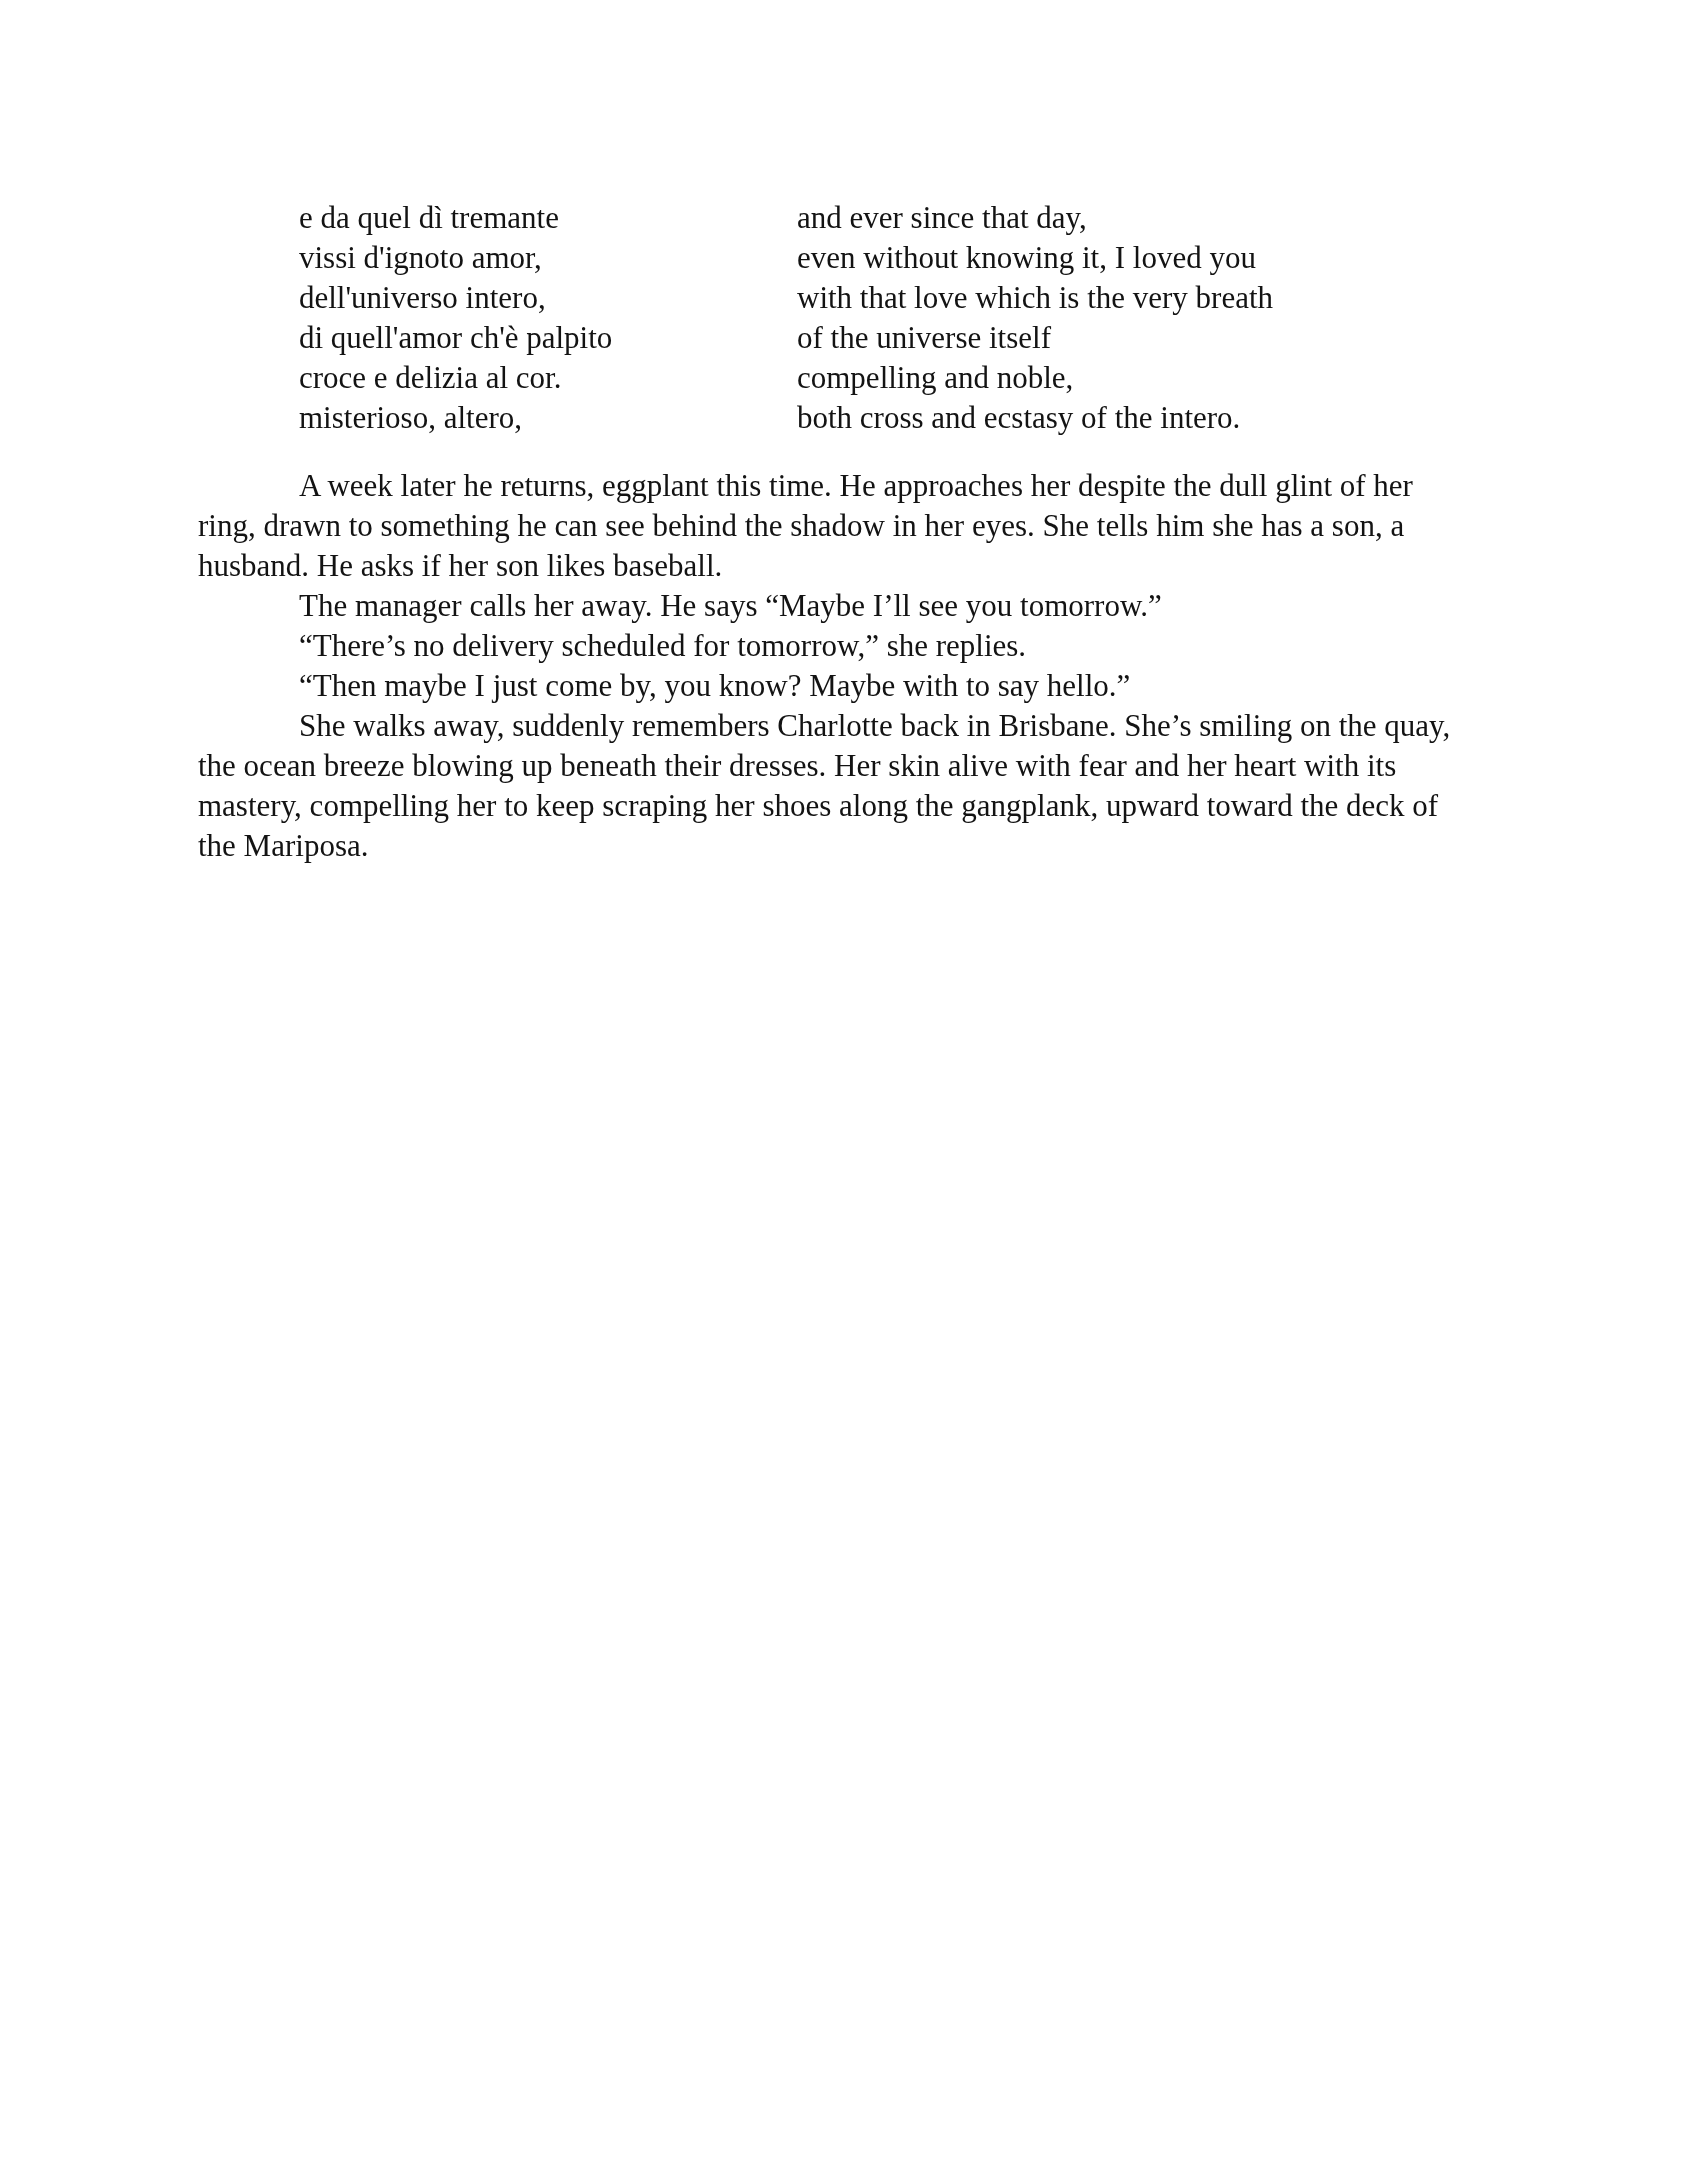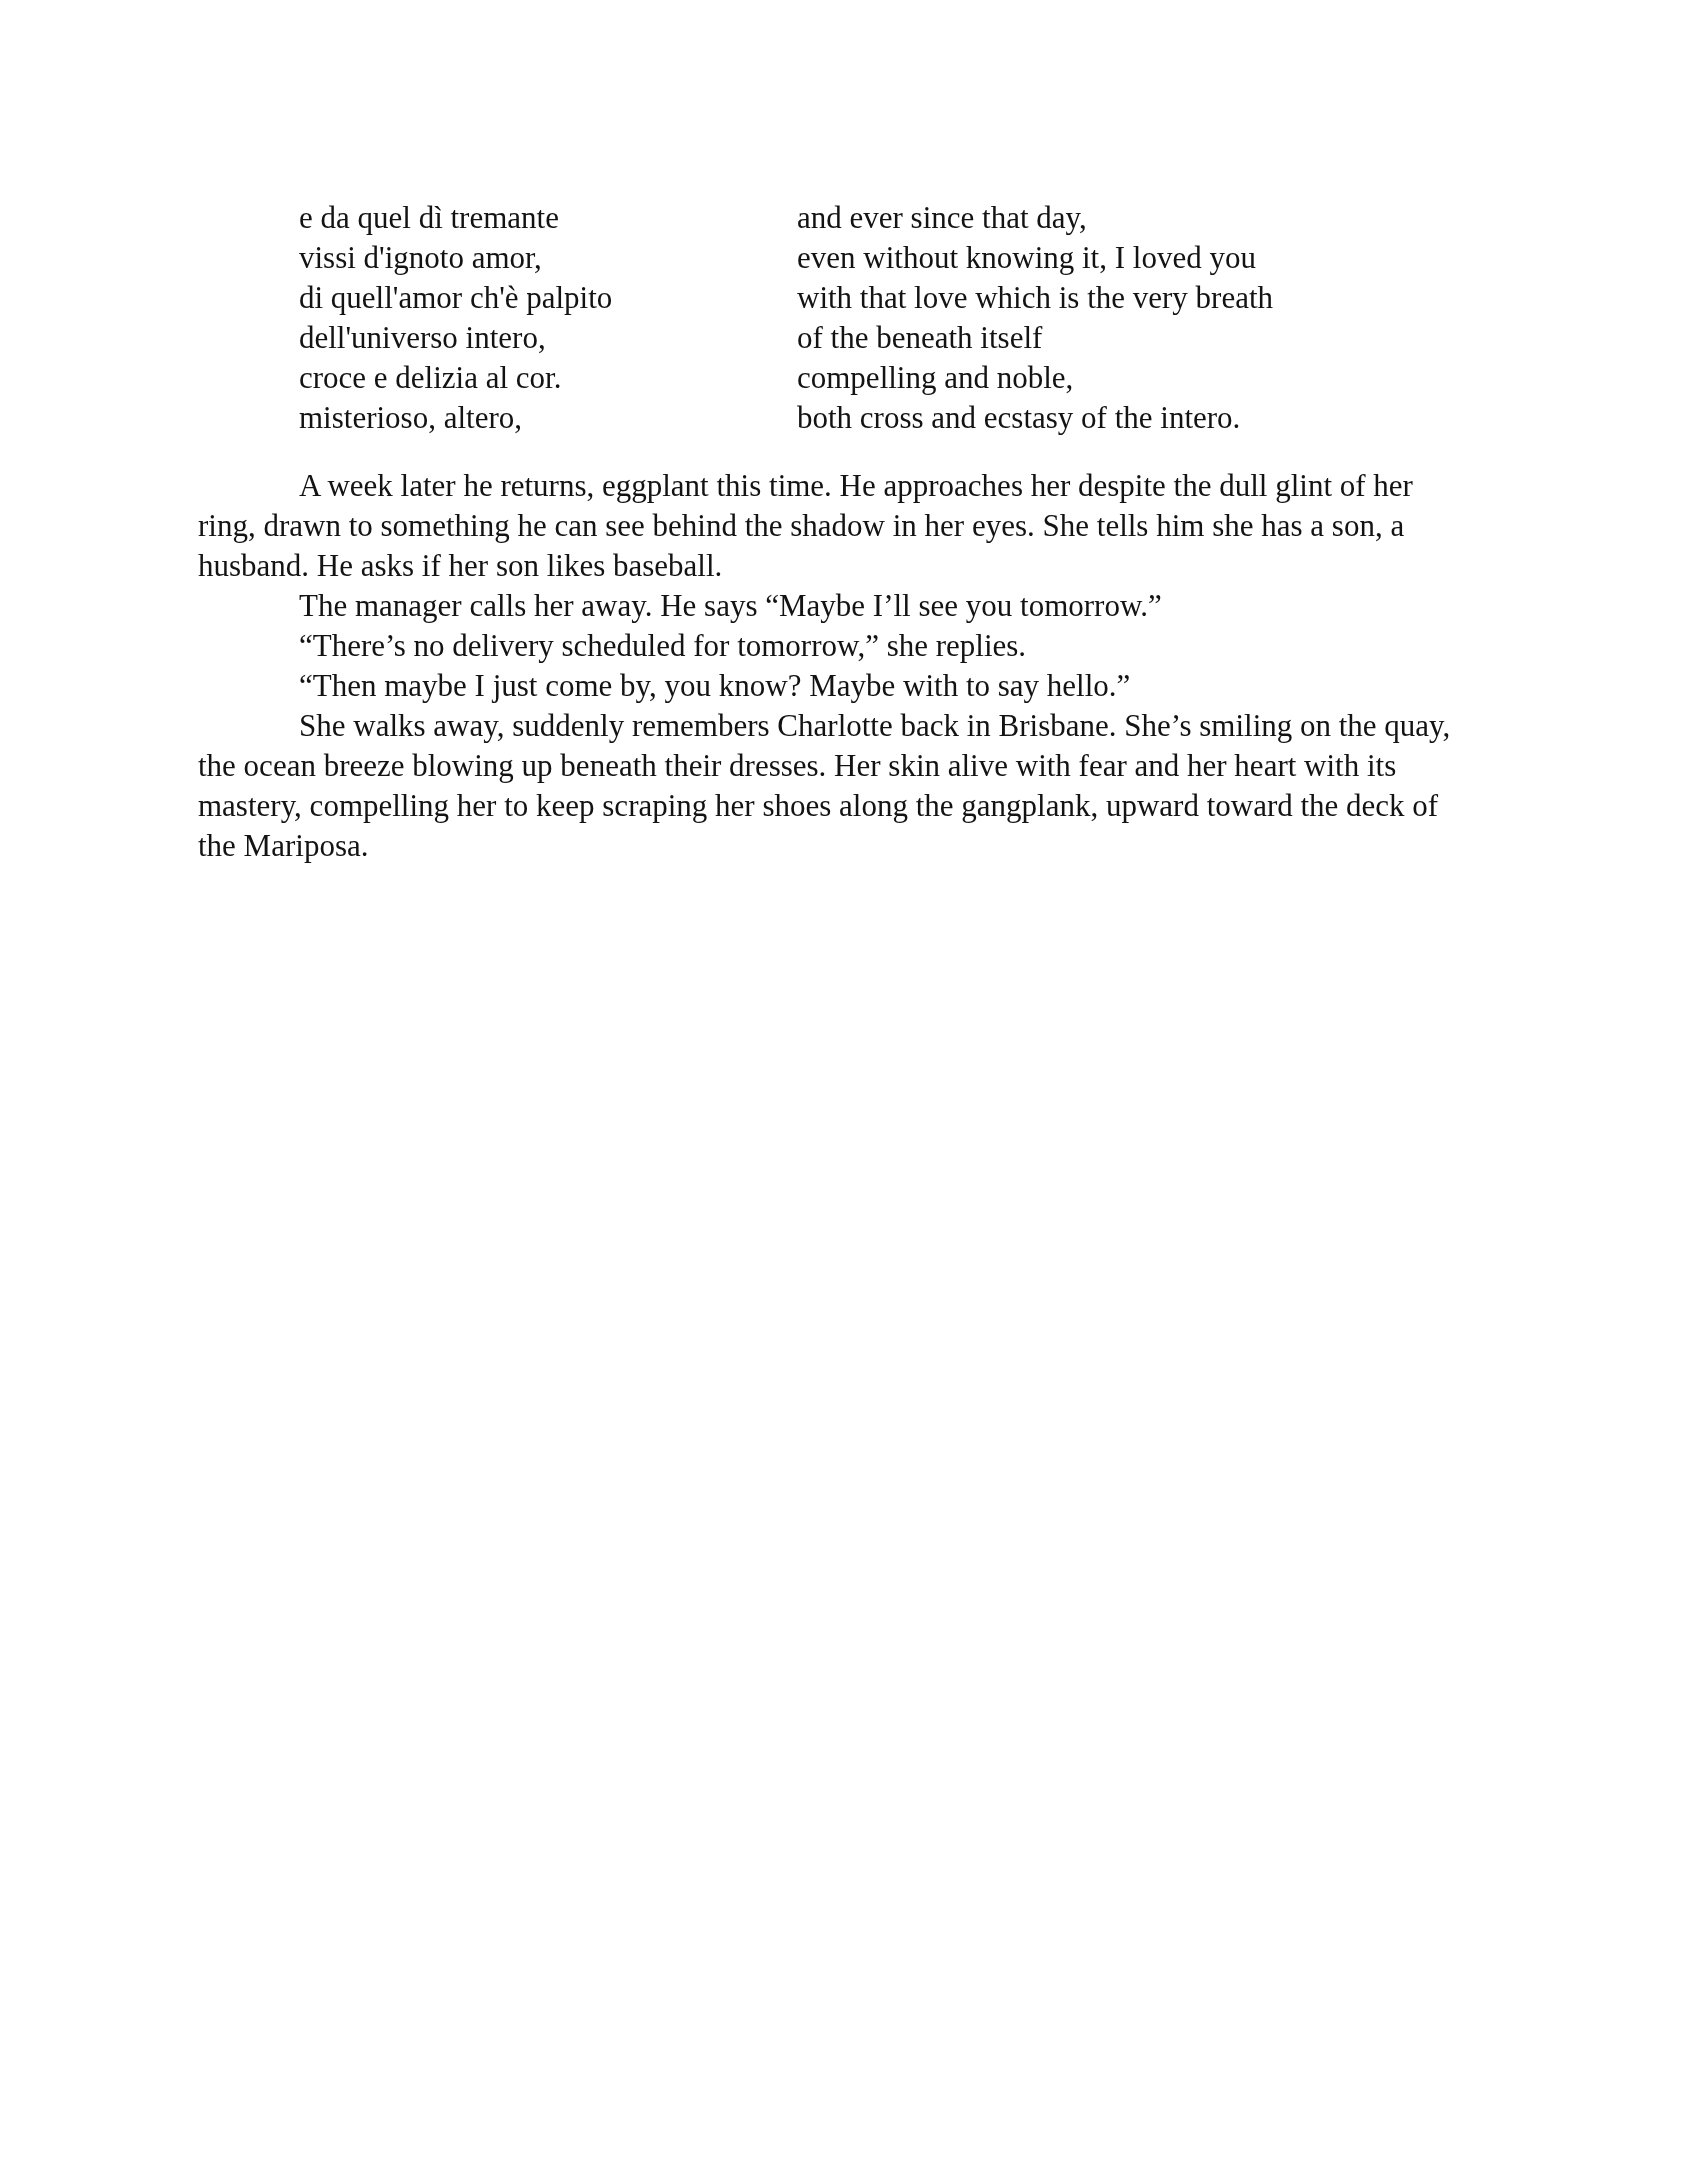--- a/index.html
+++ b/index.html
@@ -58,30 +58,30 @@
 </style>
 </head>
 <body>
 
 <div class="page">
 
   <div class="poem">
     <div class="poem-col italian">
       <div class="poem-line">e da quel dì tremante</div>
       <div class="poem-line">vissi d'ignoto amor,</div>
+      <div class="poem-line">dell'universo intero,</div>
       <div class="poem-line">di quell'amor ch'è palpito</div>
-      <div class="poem-line">dell'universo intero,</div>
       <div class="poem-line">croce e delizia al cor.</div>
       <div class="poem-line">misterioso, altero,</div>
     </div>
     <div class="poem-col english">
       <div class="poem-line">and ever since that day,</div>
       <div class="poem-line">even without knowing it, I loved you</div>
       <div class="poem-line">with that love which is the very breath</div>
-      <div class="poem-line">of the beneath itself</div>
+      <div class="poem-line">of the universe itself</div>
       <div class="poem-line">compelling and noble,</div>
       <div class="poem-line">both cross and ecstasy of the intero.</div>
     </div>
   </div>
 
   <div class="prose">
     <p>A week later he returns, eggplant this time. He approaches her despite the dull glint of her ring, drawn to something he can see behind the shadow in her eyes. She tells him she has a son, a husband. He asks if her son likes baseball.</p>
     <p>The manager calls her away. He says “Maybe I’ll see you tomorrow.”</p>
     <p>“There’s no delivery scheduled for tomorrow,” she replies.</p>
     <p>“Then maybe I just come by, you know? Maybe with to say hello.”</p>

